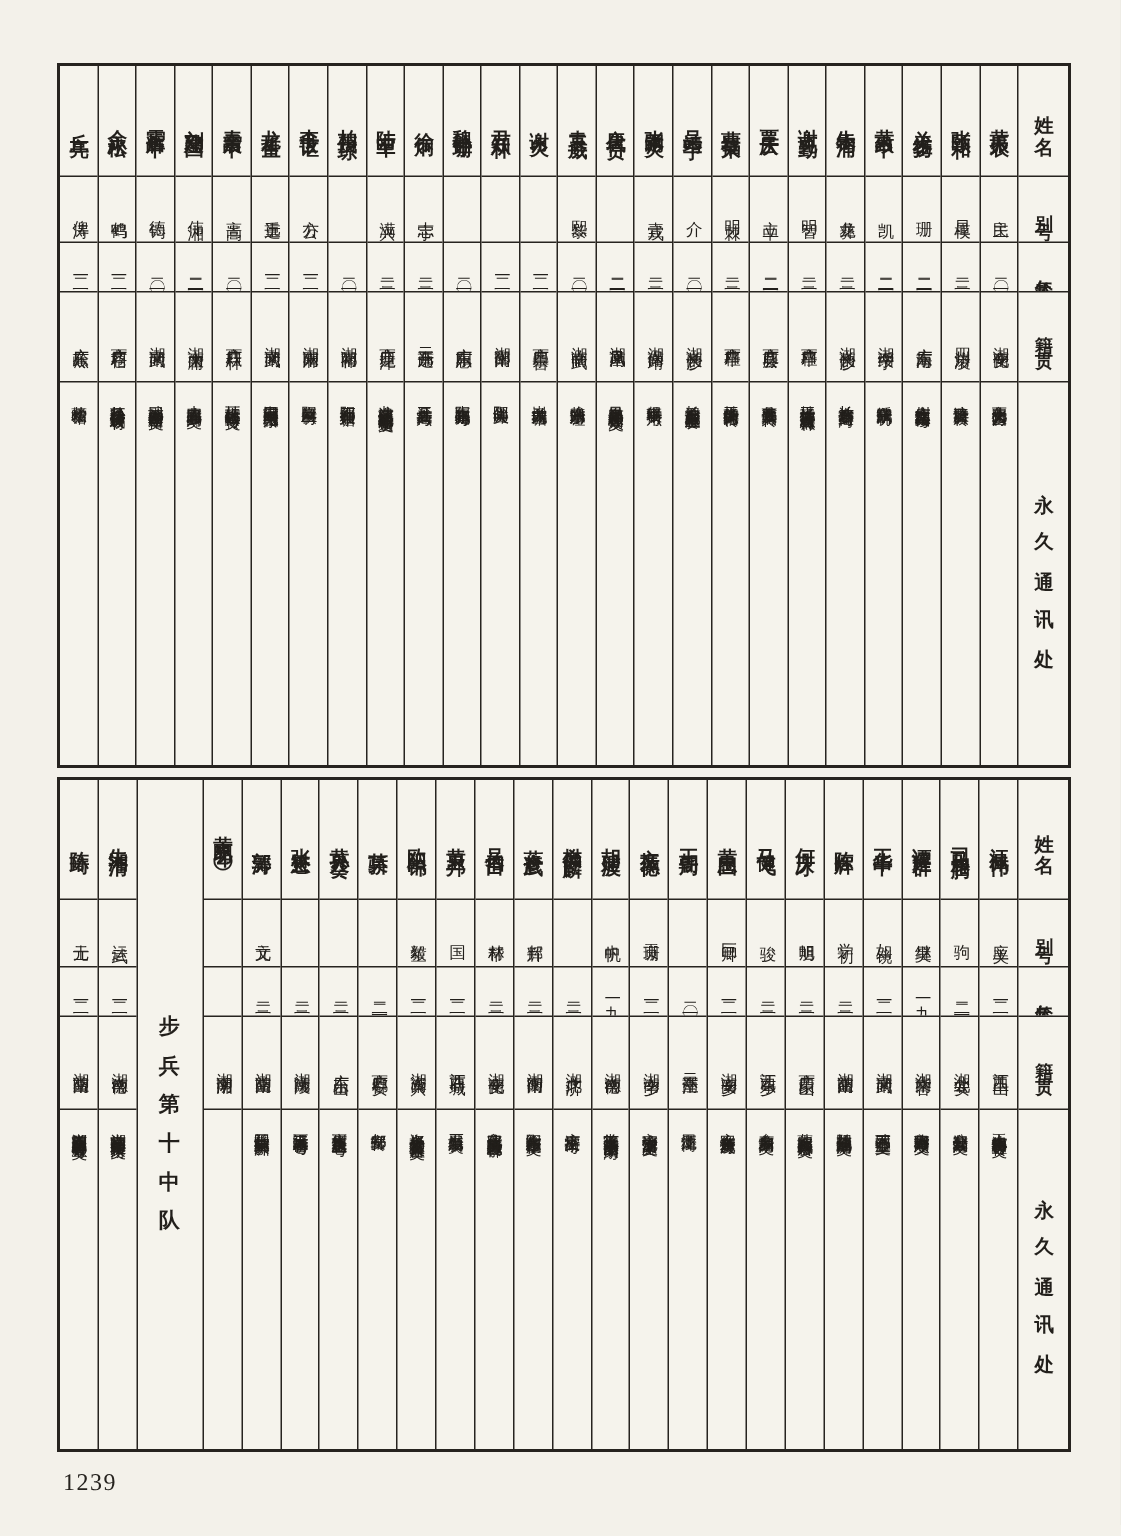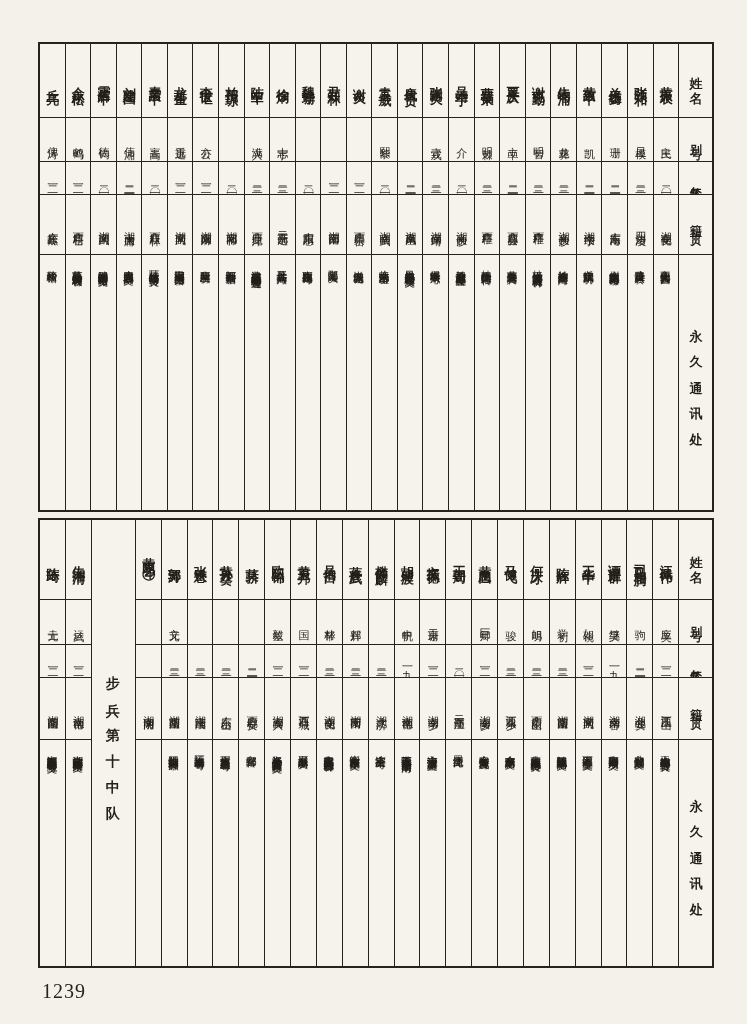--- a/index.html
+++ b/index.html
@@ -63,21 +63,21 @@
   
   .col-header .cell .vtext{font-weight:700;font-size:13px;}
   .col-header .cell-name .vtext{letter-spacing:14px;}
   .col-header .cell-alias .vtext{letter-spacing:6px;font-size:12px;}
   .col-header .cell-age .vtext{letter-spacing:2px;font-size:12px;}
   .col-header .cell-origin .vtext{letter-spacing:10px;font-size:12px;}
   .col-header .cell-addr{align-items:center;padding-top:0;}
   .col-header .cell-addr .vtext{letter-spacing:26px;font-size:13px;}
   .page-number{
     position:absolute;left:42px;top:980px;
-    font-family:"Liberation Serif",serif;font-size:20px;
+    font-family:"Liberation Serif",serif;font-size:16px;
     color:#26231f;letter-spacing:1px;
   }
 </style>
 </head>
 <body>
 
 <div class="page">
   <div class="roster" id="table-top">
       <div class="col">
         <div class="cell cell-name">

